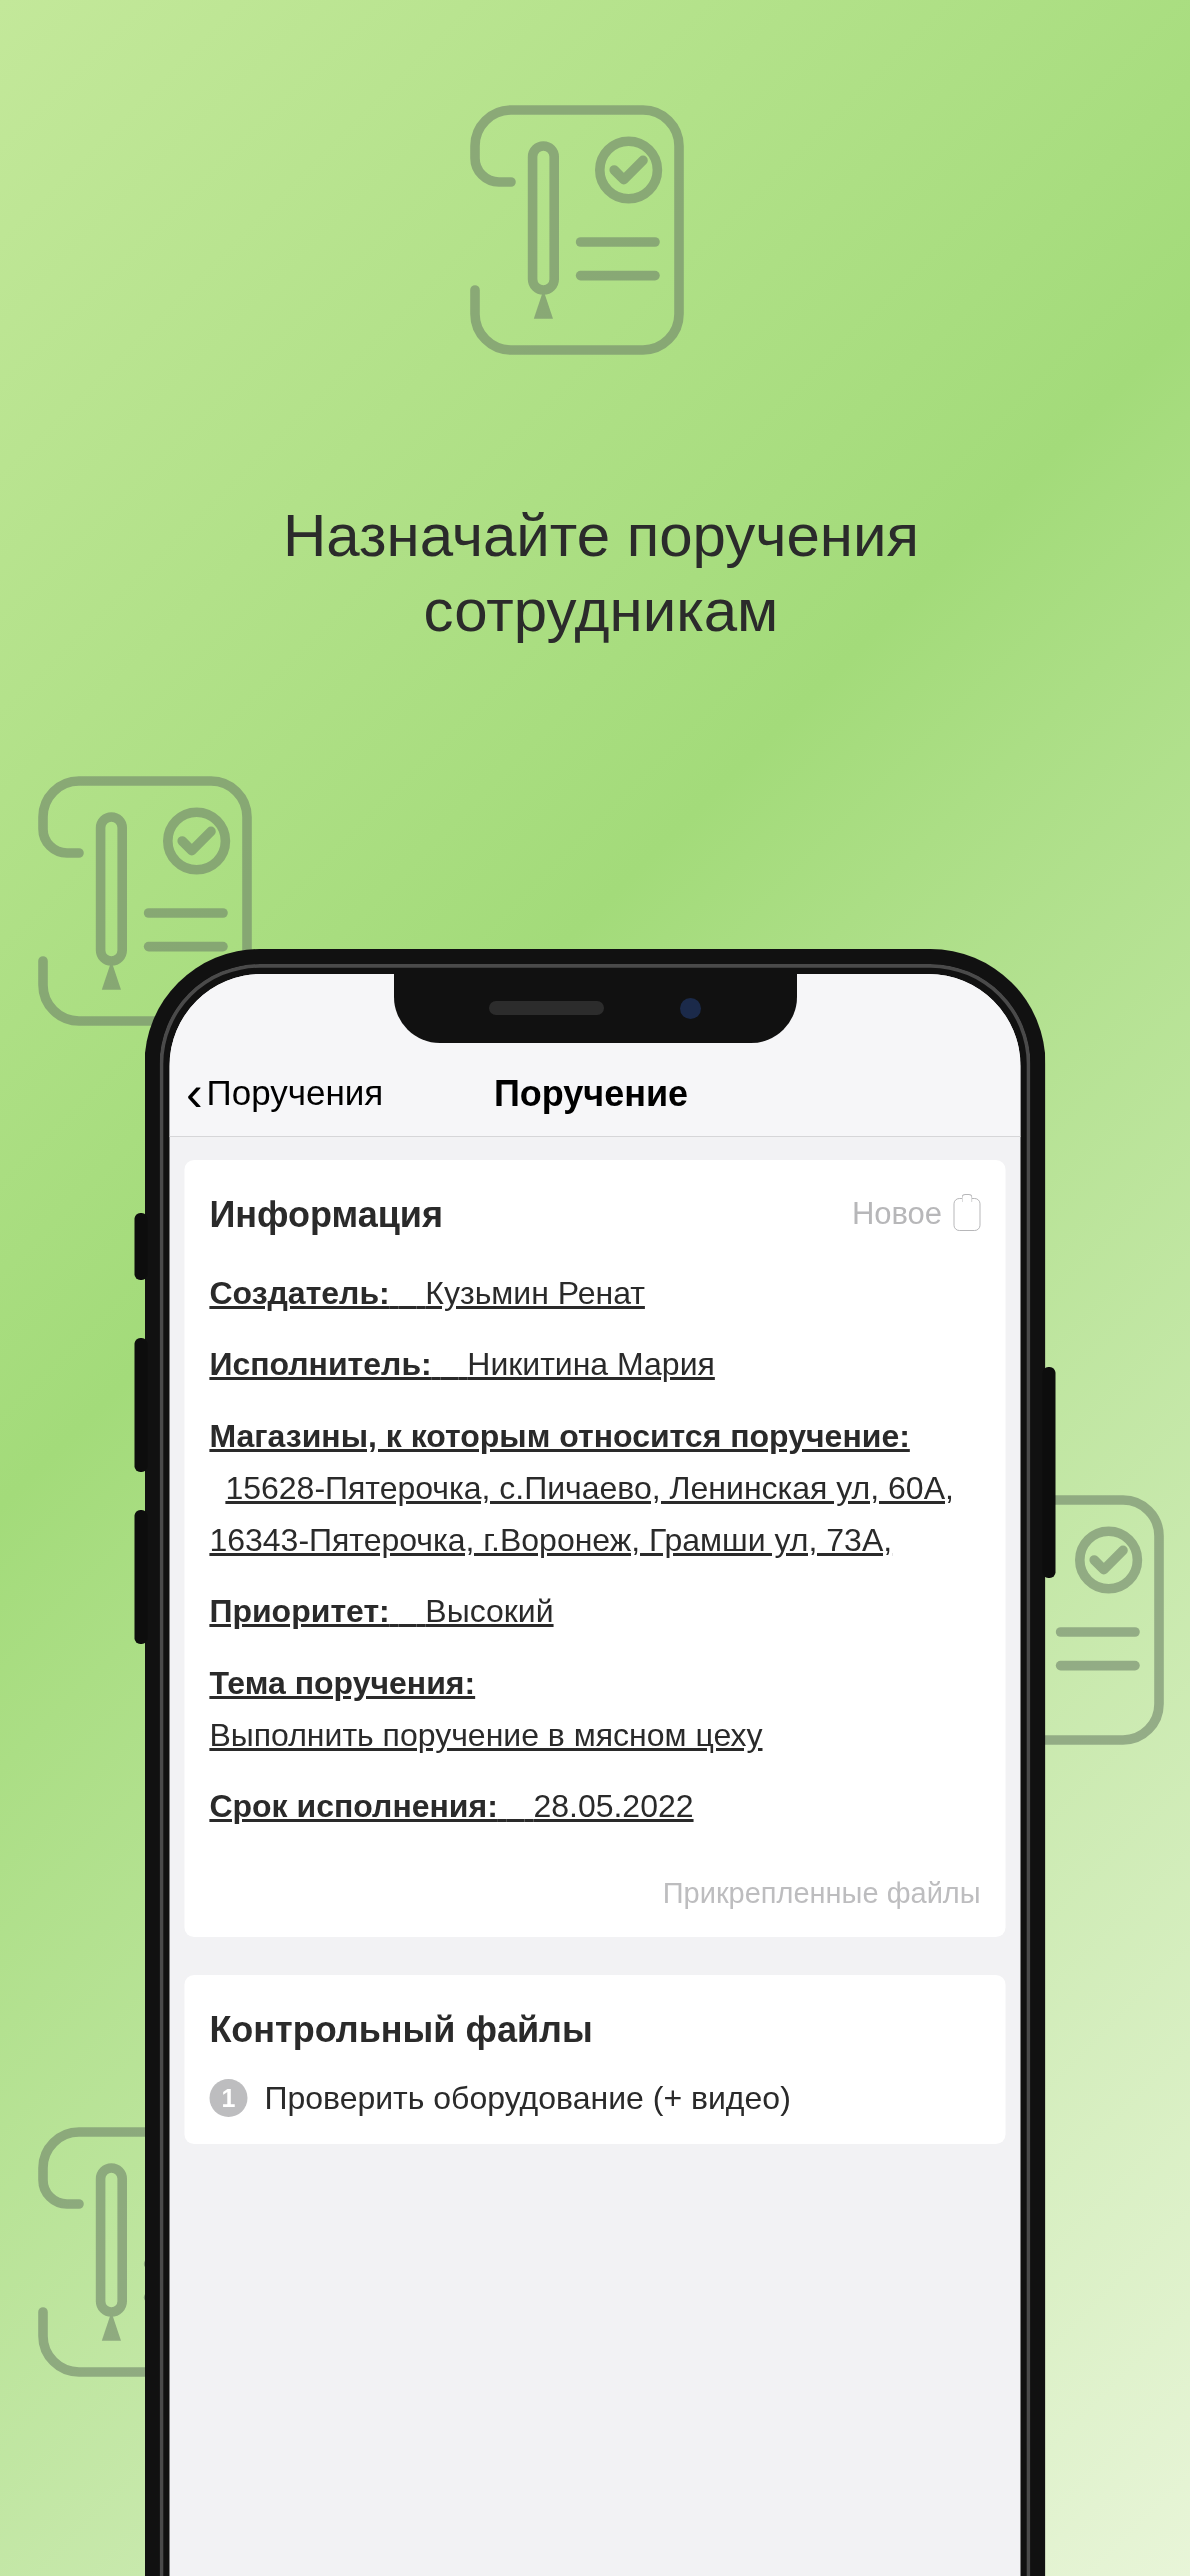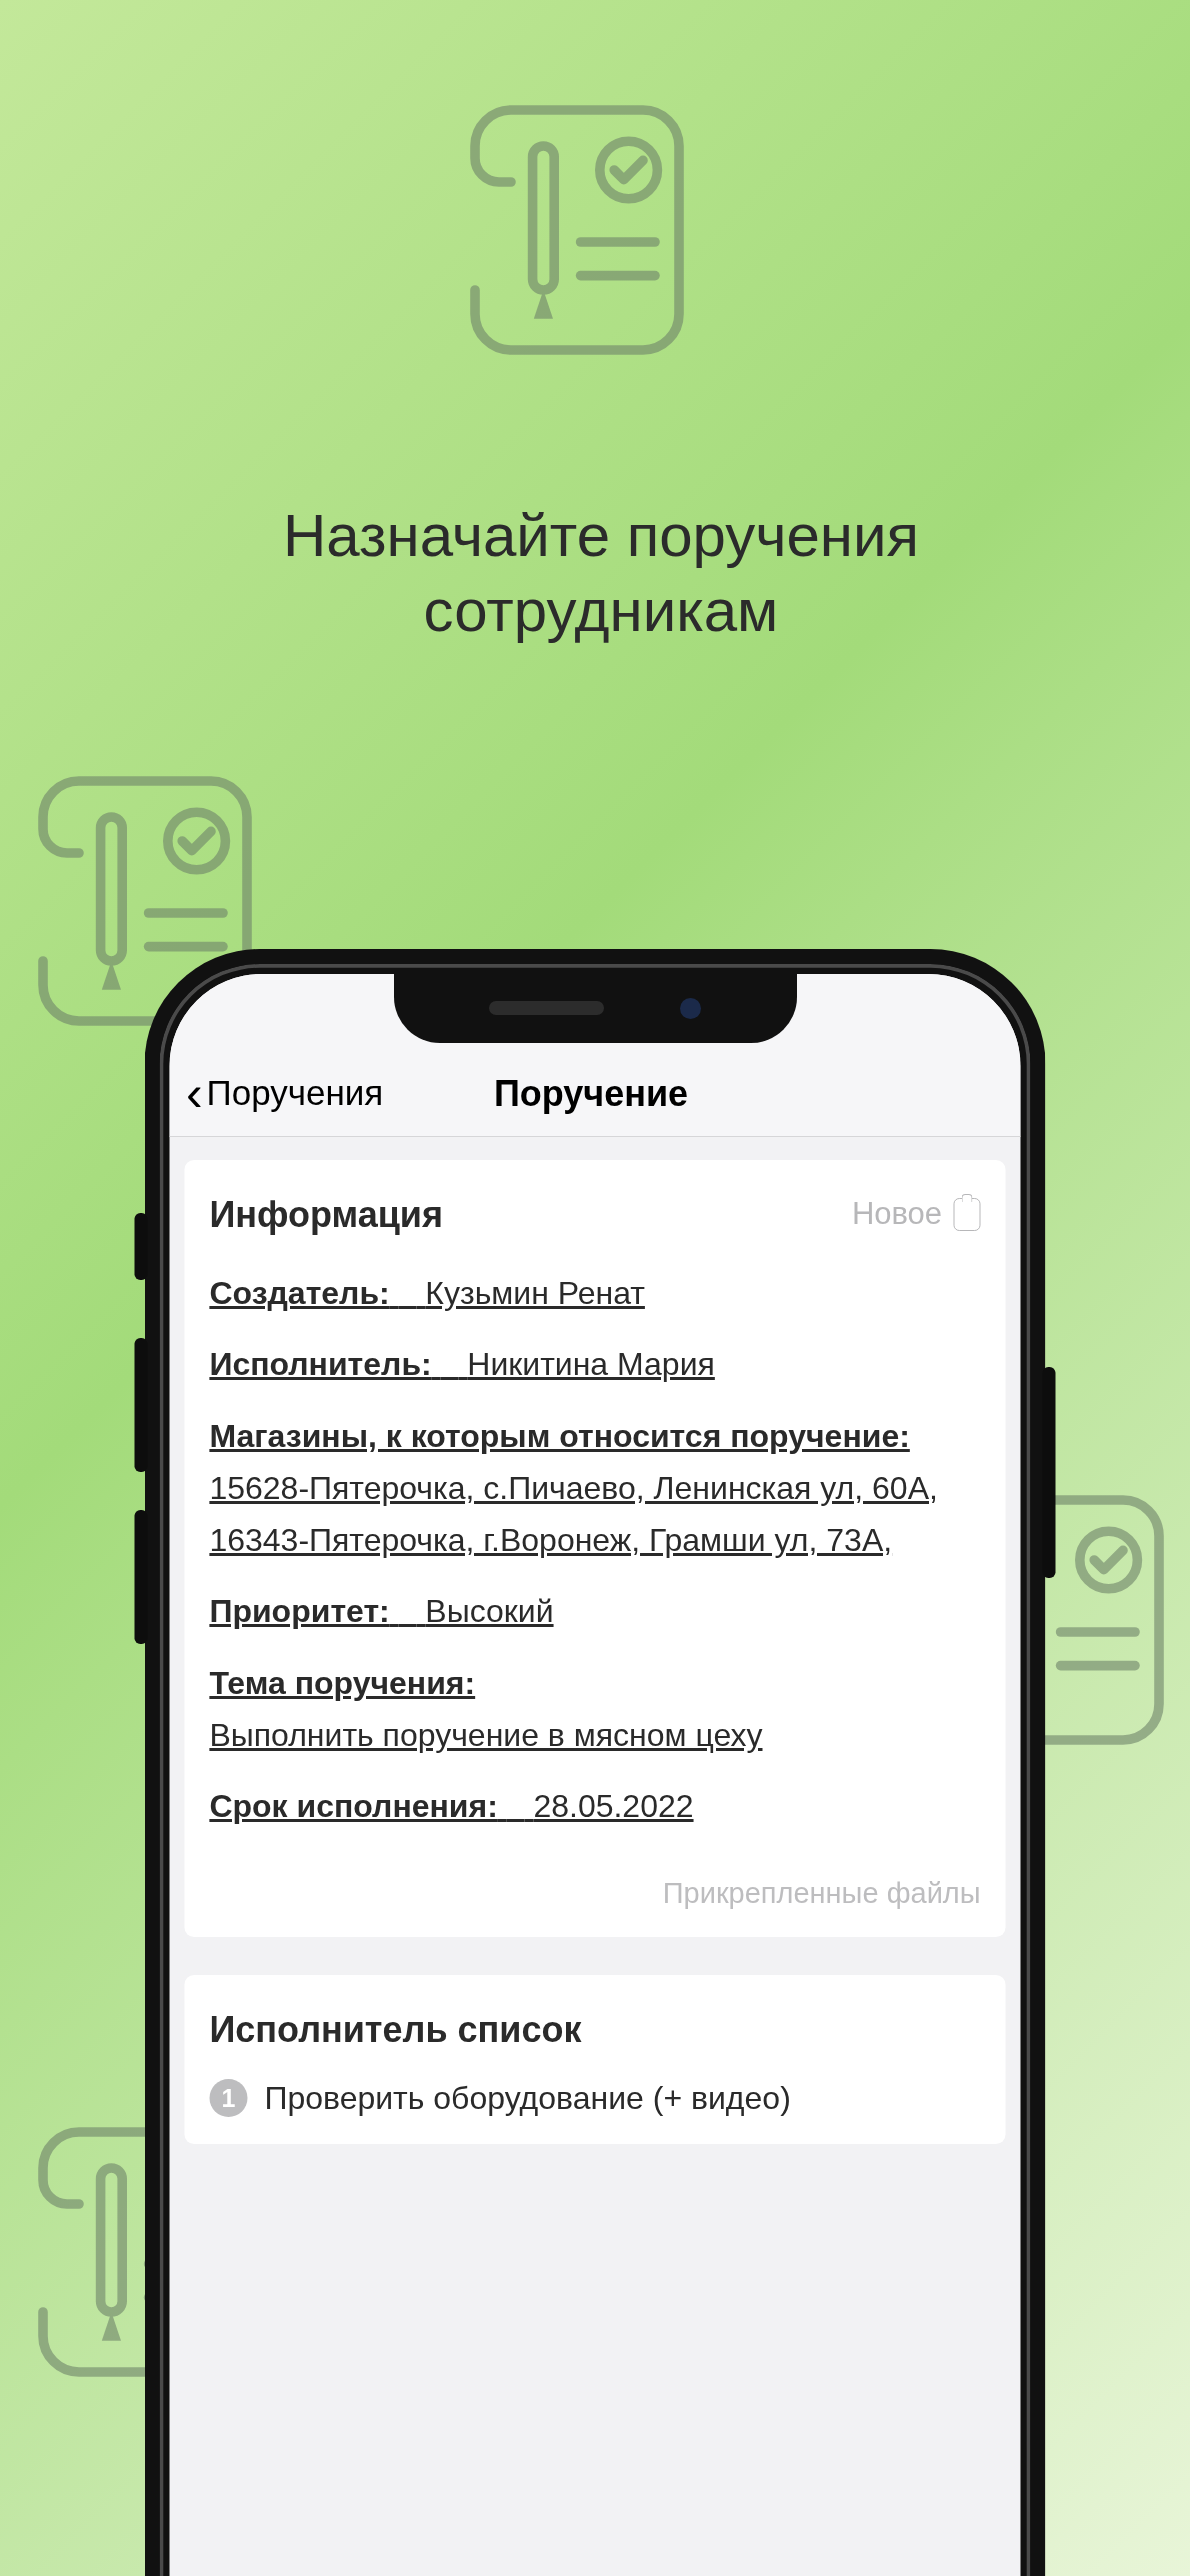--- a/index.html
+++ b/index.html
@@ -113,21 +113,21 @@
   }
   .card-head h2 { font-size:36px; font-weight:700; }
   .status { color:#b7b7b9; font-size:31px; display:flex; align-items:center; gap:11.5px; }
   .status .badge { width:27px; height:33px; border:1.9px solid #b7b7b9; border-radius:5.8px; position:relative; }
   .status .badge::before { content:""; position:absolute; top:-5.7px; left:6.7px; width:9.6px; height:7.7px; border:1.9px solid #b7b7b9; border-bottom:none; border-radius:3.8px 3.8px 0 0; background:#fff; }
 
   .row { margin-bottom: 25px; text-decoration: underline; }
   .lbl { font-weight:700; }
   .val { font-weight:400; }
   .plain { font-weight:400; margin-top:5.8px; }
-  .stores { margin-top:5.8px; }
+  .stores { margin-top:5.8px;margin-left:16px; }
 
   .attach {
     text-align:right;
     color:#bdbdbf;
     font-size:29px;
     padding-top:17px;
   }
 
   .check-item { display:flex; align-items:center; gap:17px; margin-top:19px; }
   .num-circle {
@@ -245,21 +245,21 @@
             <span class="lbl">Срок исполнения:</span>
             <span>&nbsp;&nbsp;</span>
             <span class="val">28.05.2022</span>
           </div>
 
           <div class="attach">Прикрепленные файлы</div>
         </div>
 
         <div class="card">
           <div class="card-head" style="margin-bottom:13.4px;">
-            <h2>Исполнитель список</h2>
+            <h2>Контрольный файлы</h2>
           </div>
           <div class="check-item">
             <div class="num-circle">1</div>
             <div>Проверить оборудование (+ видео)</div>
           </div>
         </div>
       </div>
     </div>
   </div>
 </div>

